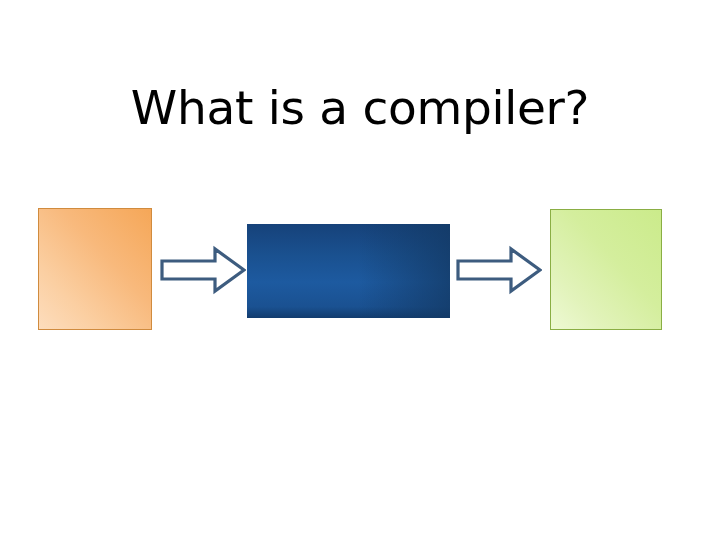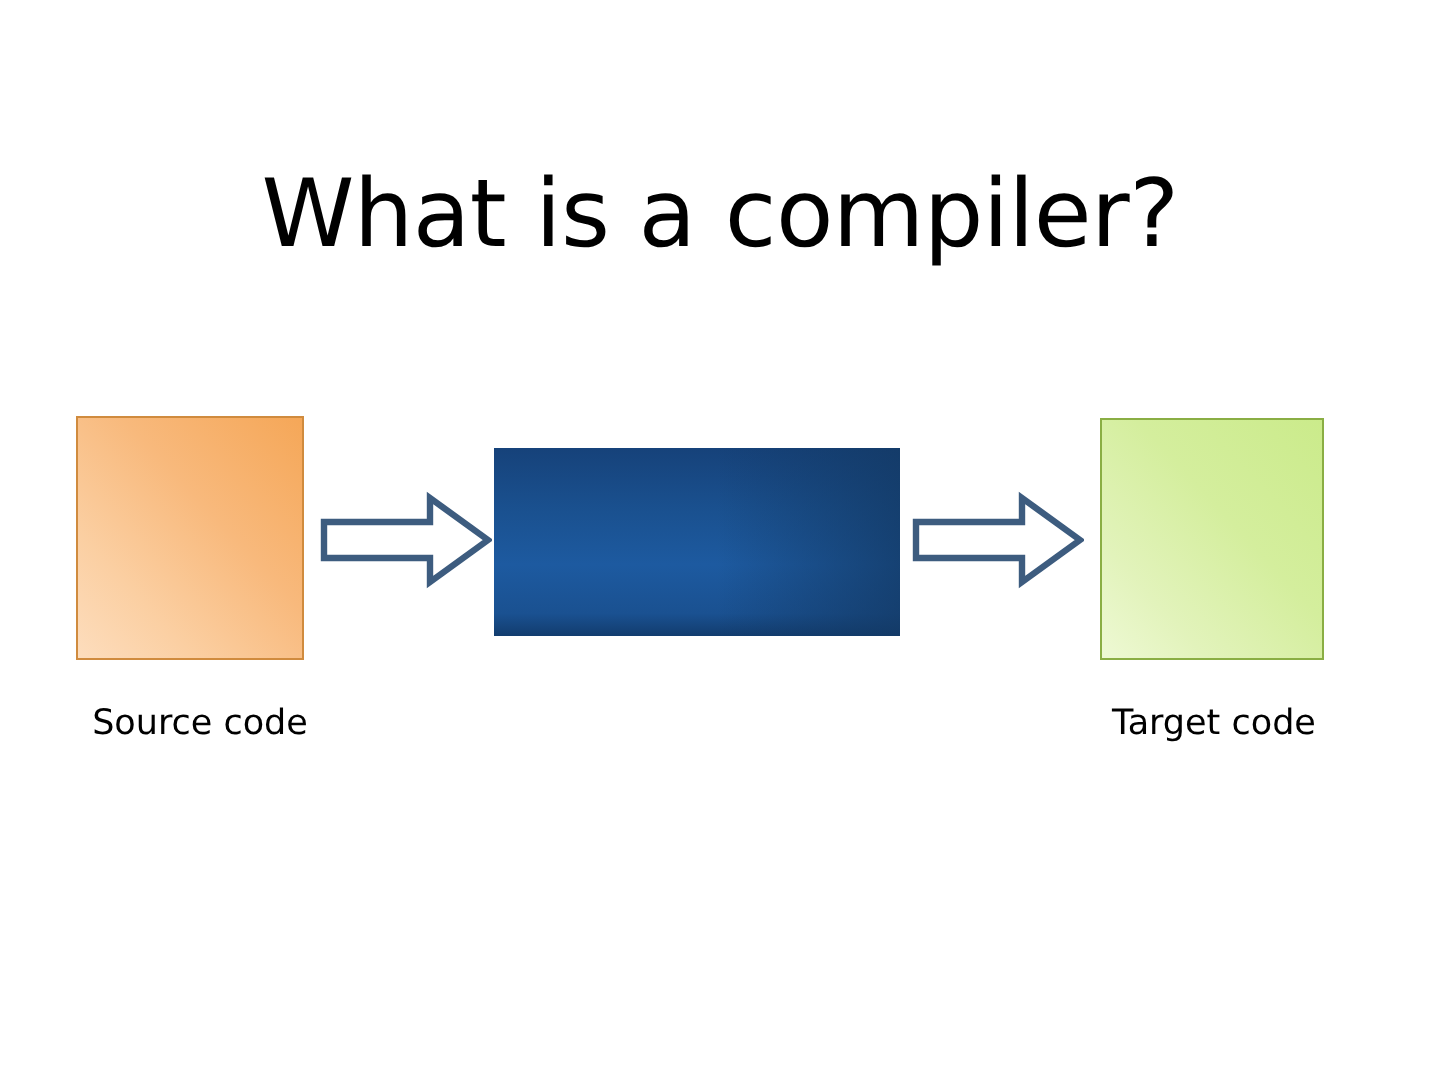--- a/index.html
+++ b/index.html
@@ -117,20 +117,18 @@
 
   <div id="arrow-2" class="arrow">
     <svg width="86" height="50" viewBox="0 0 86 50" xmlns="http://www.w3.org/2000/svg">
       <polygon points="2,16 55,16 55,4 84,25 55,46 55,34 2,34" fill="#ffffff" stroke="#3d5c7f" stroke-width="3.2" stroke-linejoin="miter"></polygon>
     </svg>
   </div>
 
   <div id="target-box" class="box"></div>
 
   <div id="source-caption" class="caption">
-    <span class="caption-line">Source code</span>
   </div>
 
   <div id="target-caption" class="caption">
-    <span class="caption-line">Target code</span>
   </div>
 
 </div>
 
 </body></html>

